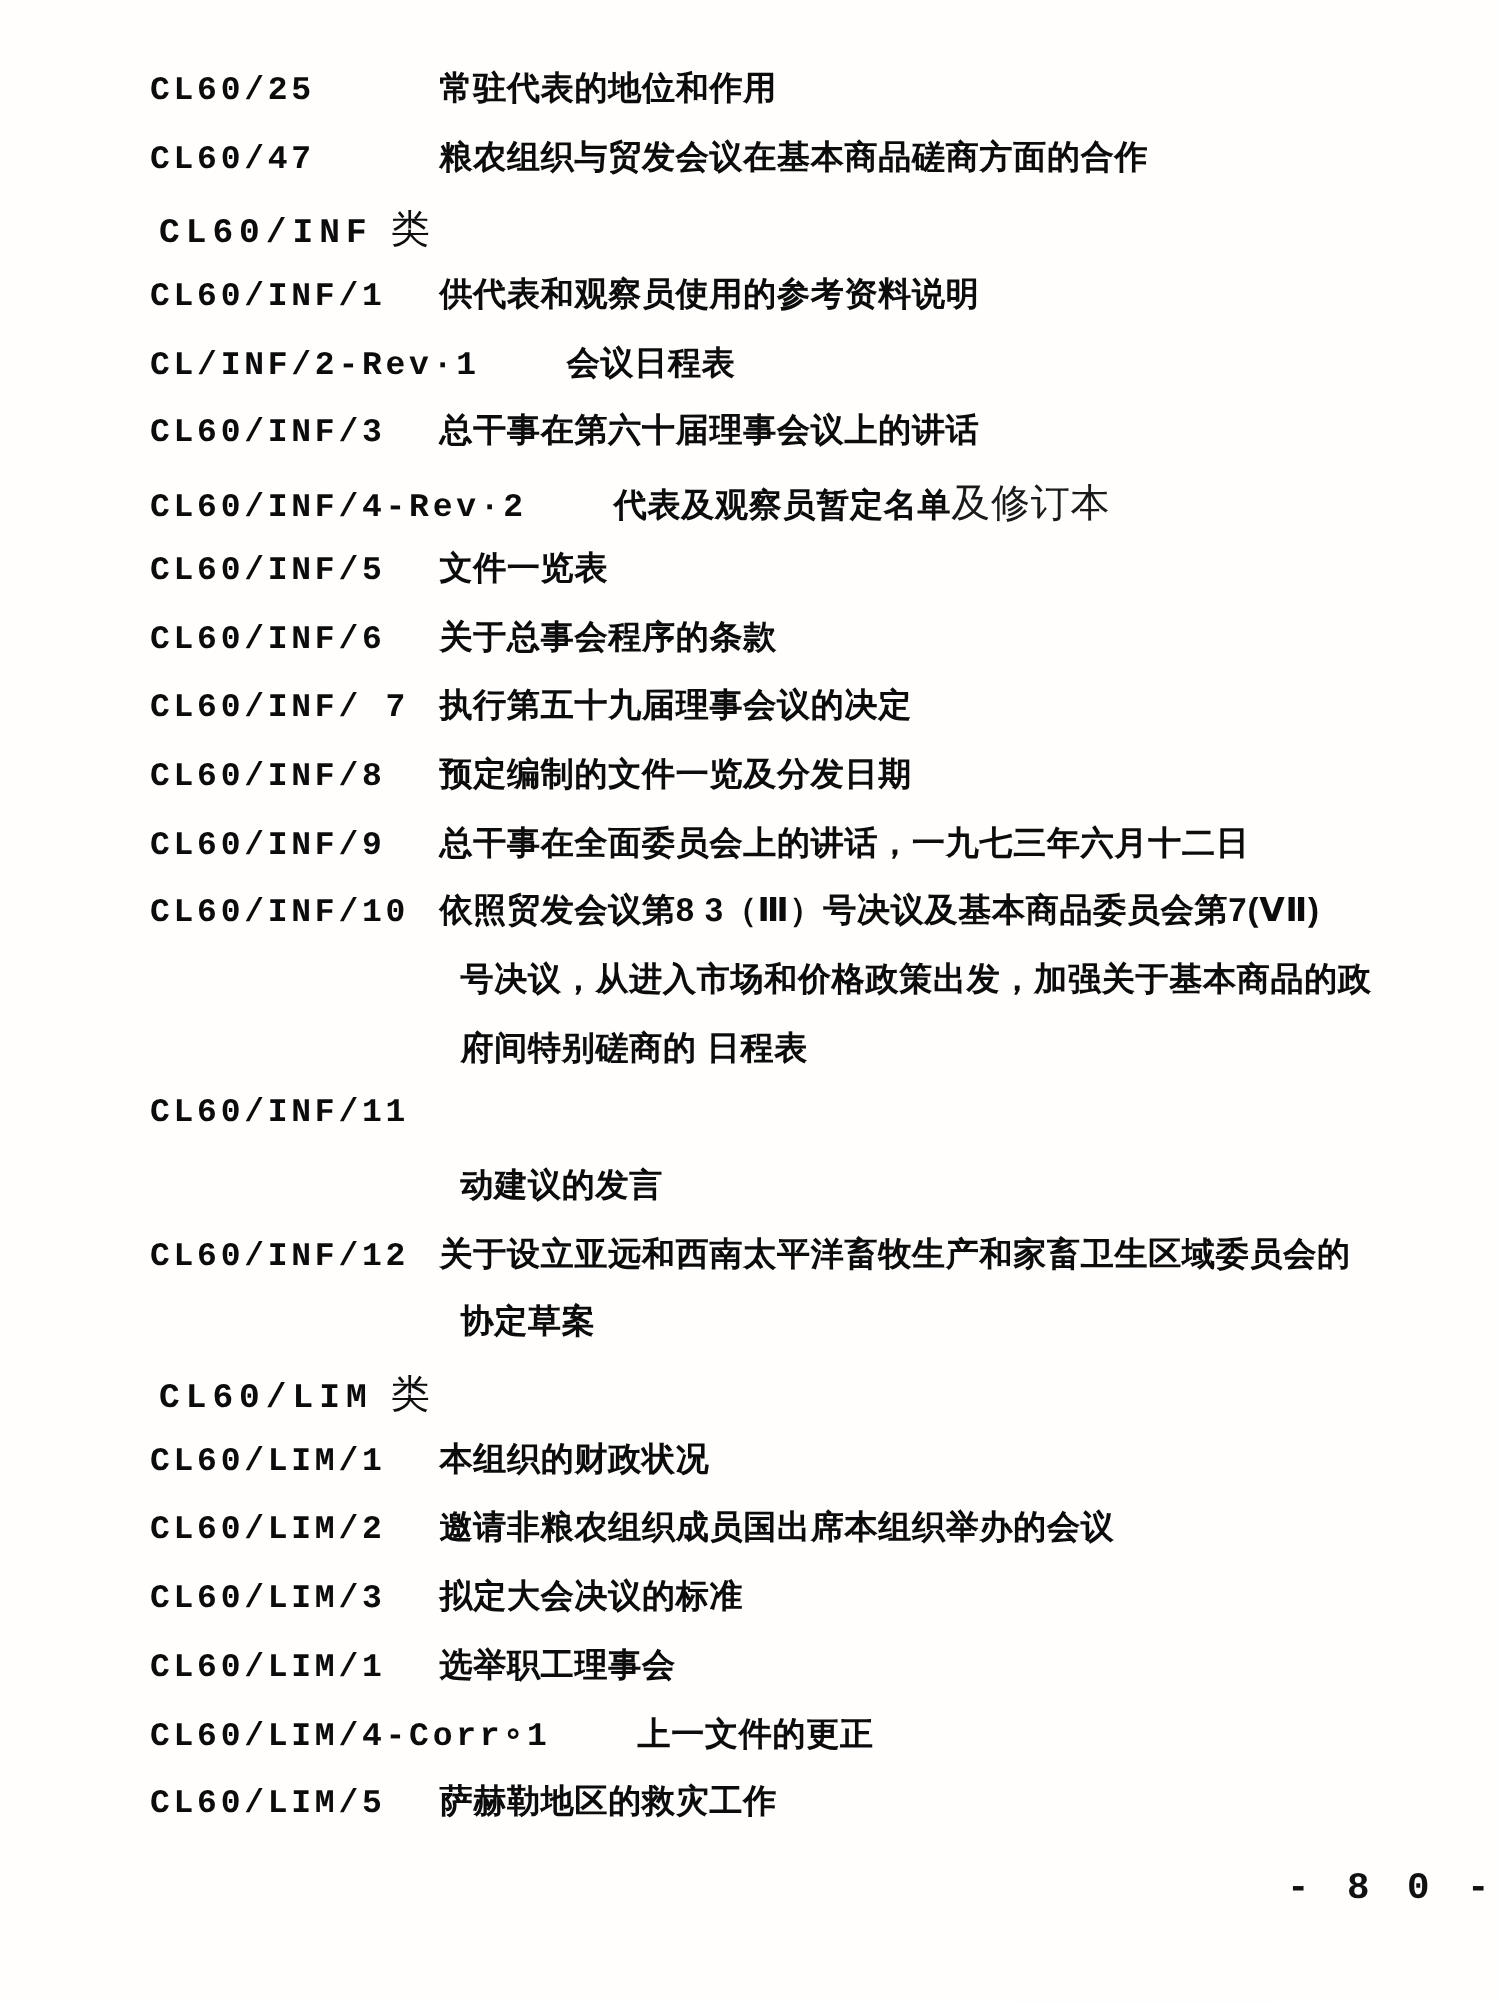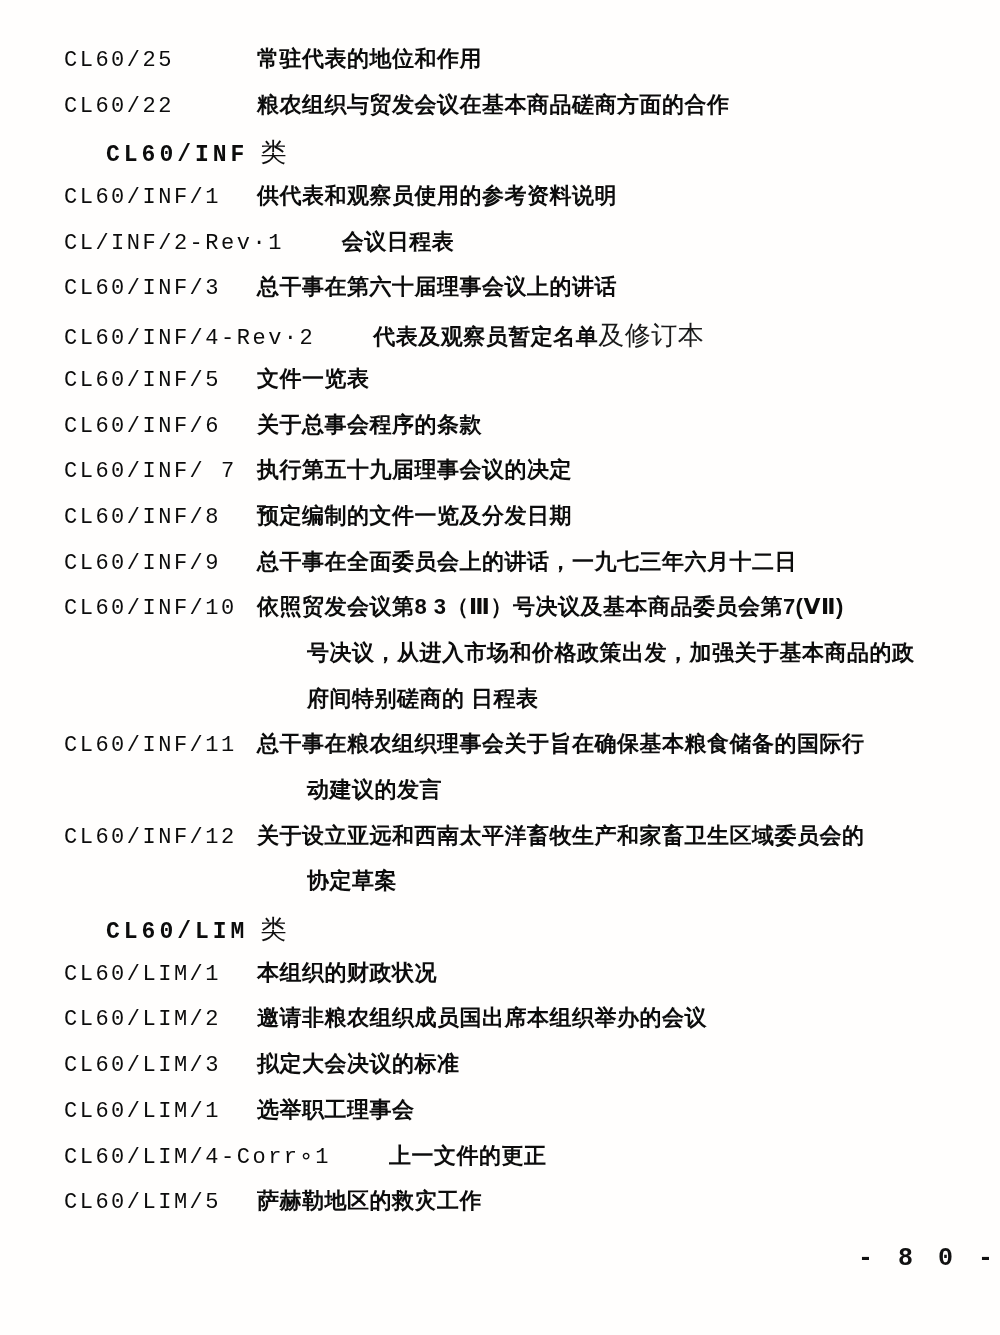--- a/index.html
+++ b/index.html
@@ -20,25 +20,26 @@
   }
   .row {
     height: 45.7px;
     display: flex;
     align-items: baseline;
     white-space: nowrap;
   }
   .code {
     font-family: "Liberation Mono", "DejaVu Sans Mono", monospace;
     font-size: 22px;
-    font-weight: 400;
+    font-weight: 700;
     letter-spacing: 2.5px;
     min-width: 193px;
     flex: 0 0 auto;
     color: #0c0c0c;
+    margin-left: 36px;
   }
   .title {
     font-size: 22px;
     font-weight: 700;
     letter-spacing: 0.5px;
     color: #0c0c0c;
     font-family: "Liberation Sans", "DejaVu Sans", sans-serif;
   }
   .title-light {
     font-size: 26px;
@@ -76,21 +77,21 @@
 <body>
 
 <div class="page">
 
   <div class="row">
     <span class="code">CL60/25</span>
     <span class="title">常驻代表的地位和作用</span>
   </div>
 
   <div class="row">
-    <span class="code">CL60/22</span>
+    <span class="code">CL60/47</span>
     <span class="title">粮农组织与贸发会议在基本商品磋商方面的合作</span>
   </div>
 
   <div class="row section">
     <span class="code">CL60/INF</span>
     <span class="suffix">类</span>
   </div>
 
   <div class="row">
     <span class="code">CL60/INF/1</span>
@@ -146,21 +147,20 @@
   <div class="row cont">
     <span class="title">号决议，从进入市场和价格政策出发，加强关于基本商品的政</span>
   </div>
 
   <div class="row cont">
     <span class="title">府间特别磋商的 日程表</span>
   </div>
 
   <div class="row">
     <span class="code">CL60/INF/11</span>
-    <span class="title">总干事在粮农组织理事会关于旨在确保基本粮食储备的国际行</span>
   </div>
 
   <div class="row cont">
     <span class="title">动建议的发言</span>
   </div>
 
   <div class="row">
     <span class="code">CL60/INF/12</span>
     <span class="title">关于设立亚远和西南太平洋畜牧生产和家畜卫生区域委员会的</span>
   </div>

